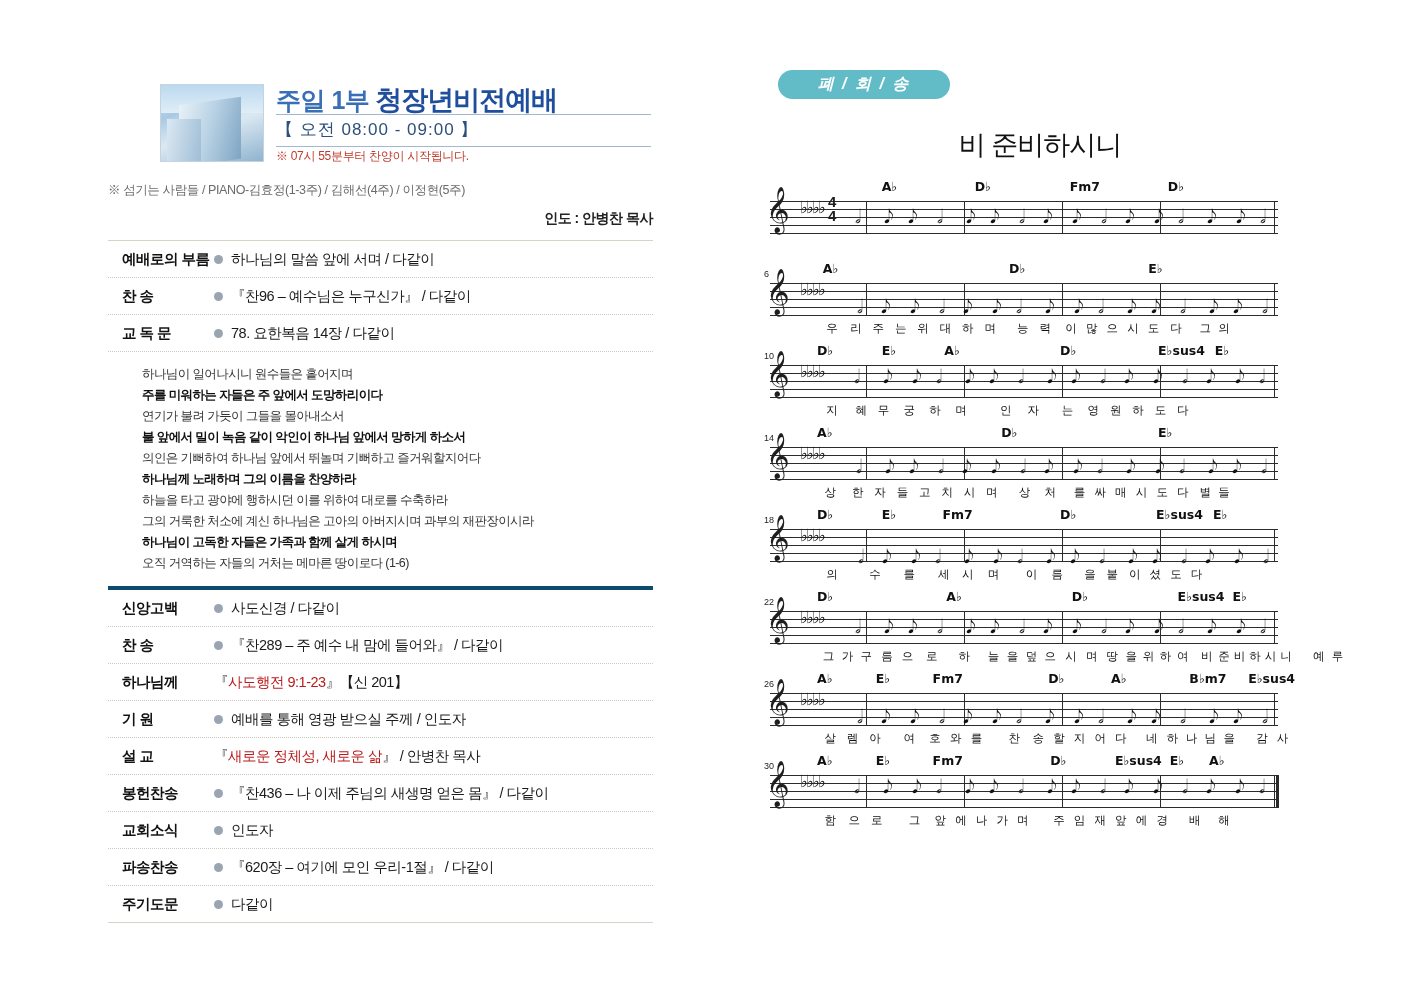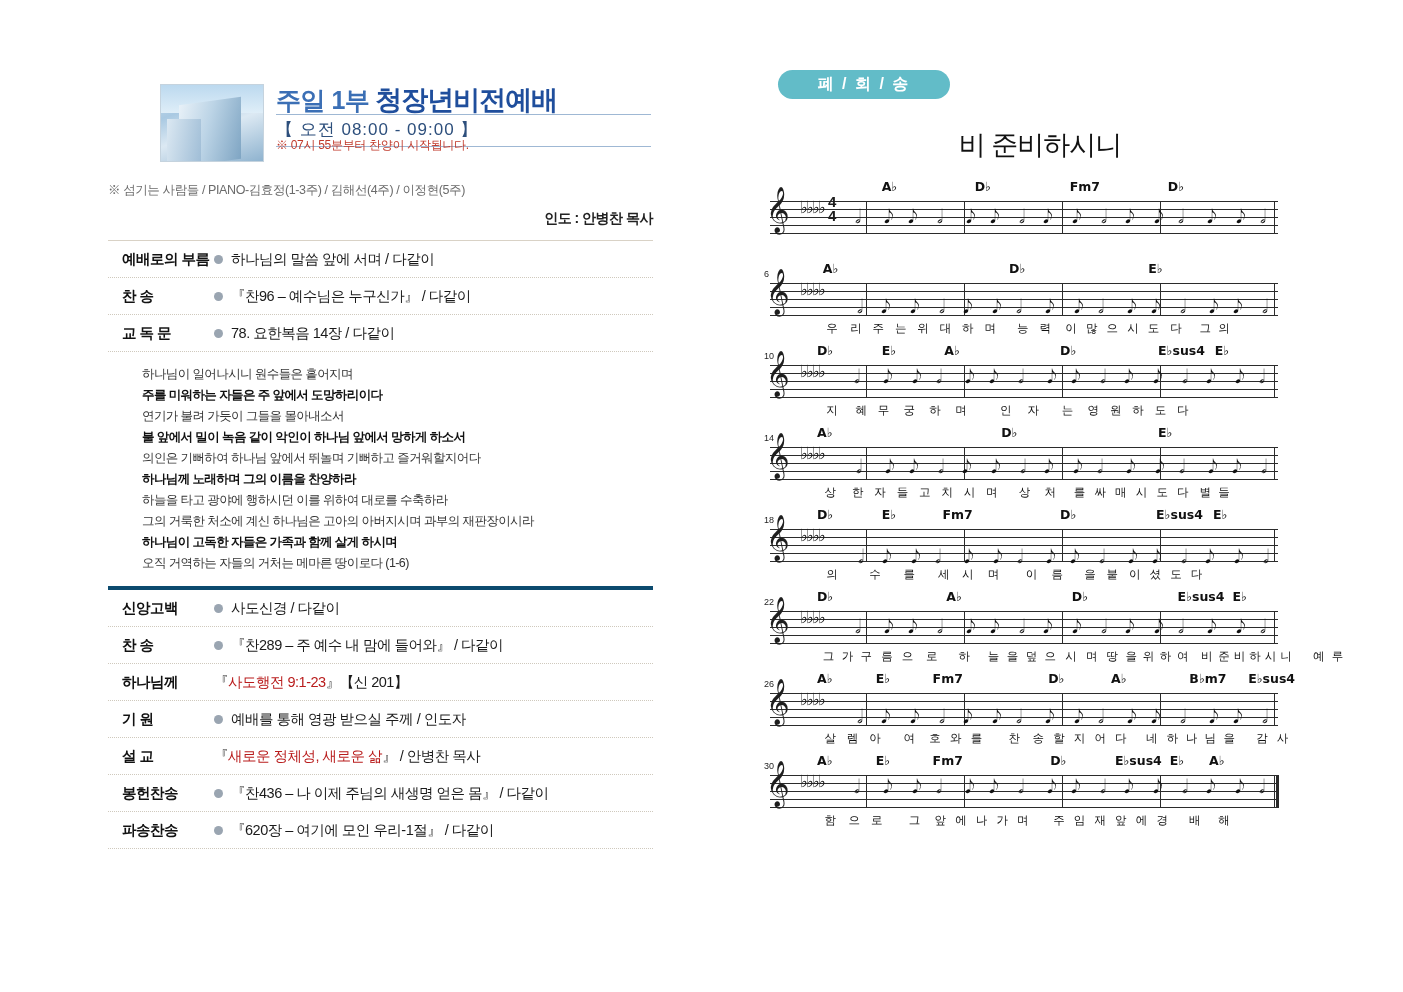--- a/index.html
+++ b/index.html
@@ -88,21 +88,21 @@
     left: 168px;
     width: 375px;
     height: 1px;
     background: #9fb8d4;
   }
   .time-rule-top { top: 44px; }
   .time-rule-bot { top: 76px; }
   .note-line {
     position: absolute;
     left: 168px;
-    top: 67px;
+    top: 78px;
     font-size: 12px;
     color: #c0392b;
     letter-spacing: -0.3px;
   }
 
   .staff-line {
     position: absolute;
     left: 0px;
     top: 112px;
     font-size: 12.5px;
@@ -184,20 +184,21 @@
     border-radius: 15px;
     background: #62bcc8;
     color: #ffffff;
     font-size: 16px;
     font-weight: bold;
     display: flex;
     align-items: center;
     justify-content: center;
     letter-spacing: 2px;
     margin-left: 18px;
+    font-style: italic;
   }
   .song-title {
     text-align: center;
     font-size: 27px;
     color: #111;
     margin-top: 28px;
     letter-spacing: -1px;
   }
   .composer {
     text-align: right;
@@ -398,27 +399,37 @@
           <span>『</span><span class="blue">새로운 정체성, 새로운 삶</span><span>』 / 안병찬 목사</span>
         </div>
       </div>
 
       <div class="order-row">
         <div class="ol-label">봉헌찬송</div>
         <div class="bullet"></div>
         <div class="ol-text">『찬436 – 나 이제 주님의 새생명 얻은 몸』 / 다같이</div>
       </div>
 
+      <div class="order-row">
+        <div class="ol-label">교회소식</div>
+        <div class="bullet"></div>
+        <div class="ol-text">인도자</div>
+      </div>
 
       <div class="order-row">
         <div class="ol-label">파송찬송</div>
         <div class="bullet"></div>
         <div class="ol-text">『620장 – 여기에 모인 우리-1절』 / 다같이</div>
       </div>
 
+      <div class="order-row solid">
+        <div class="ol-label">주기도문</div>
+        <div class="bullet"></div>
+        <div class="ol-text">다같이</div>
+      </div>
 
     </div>
   </div>
 
   <div class="right-col">
     <div class="pill">폐 / 회 / 송</div>
     <div class="song-title">비 준비하시니</div>
 
     <div class="score" id="score">
         <div class="system">

